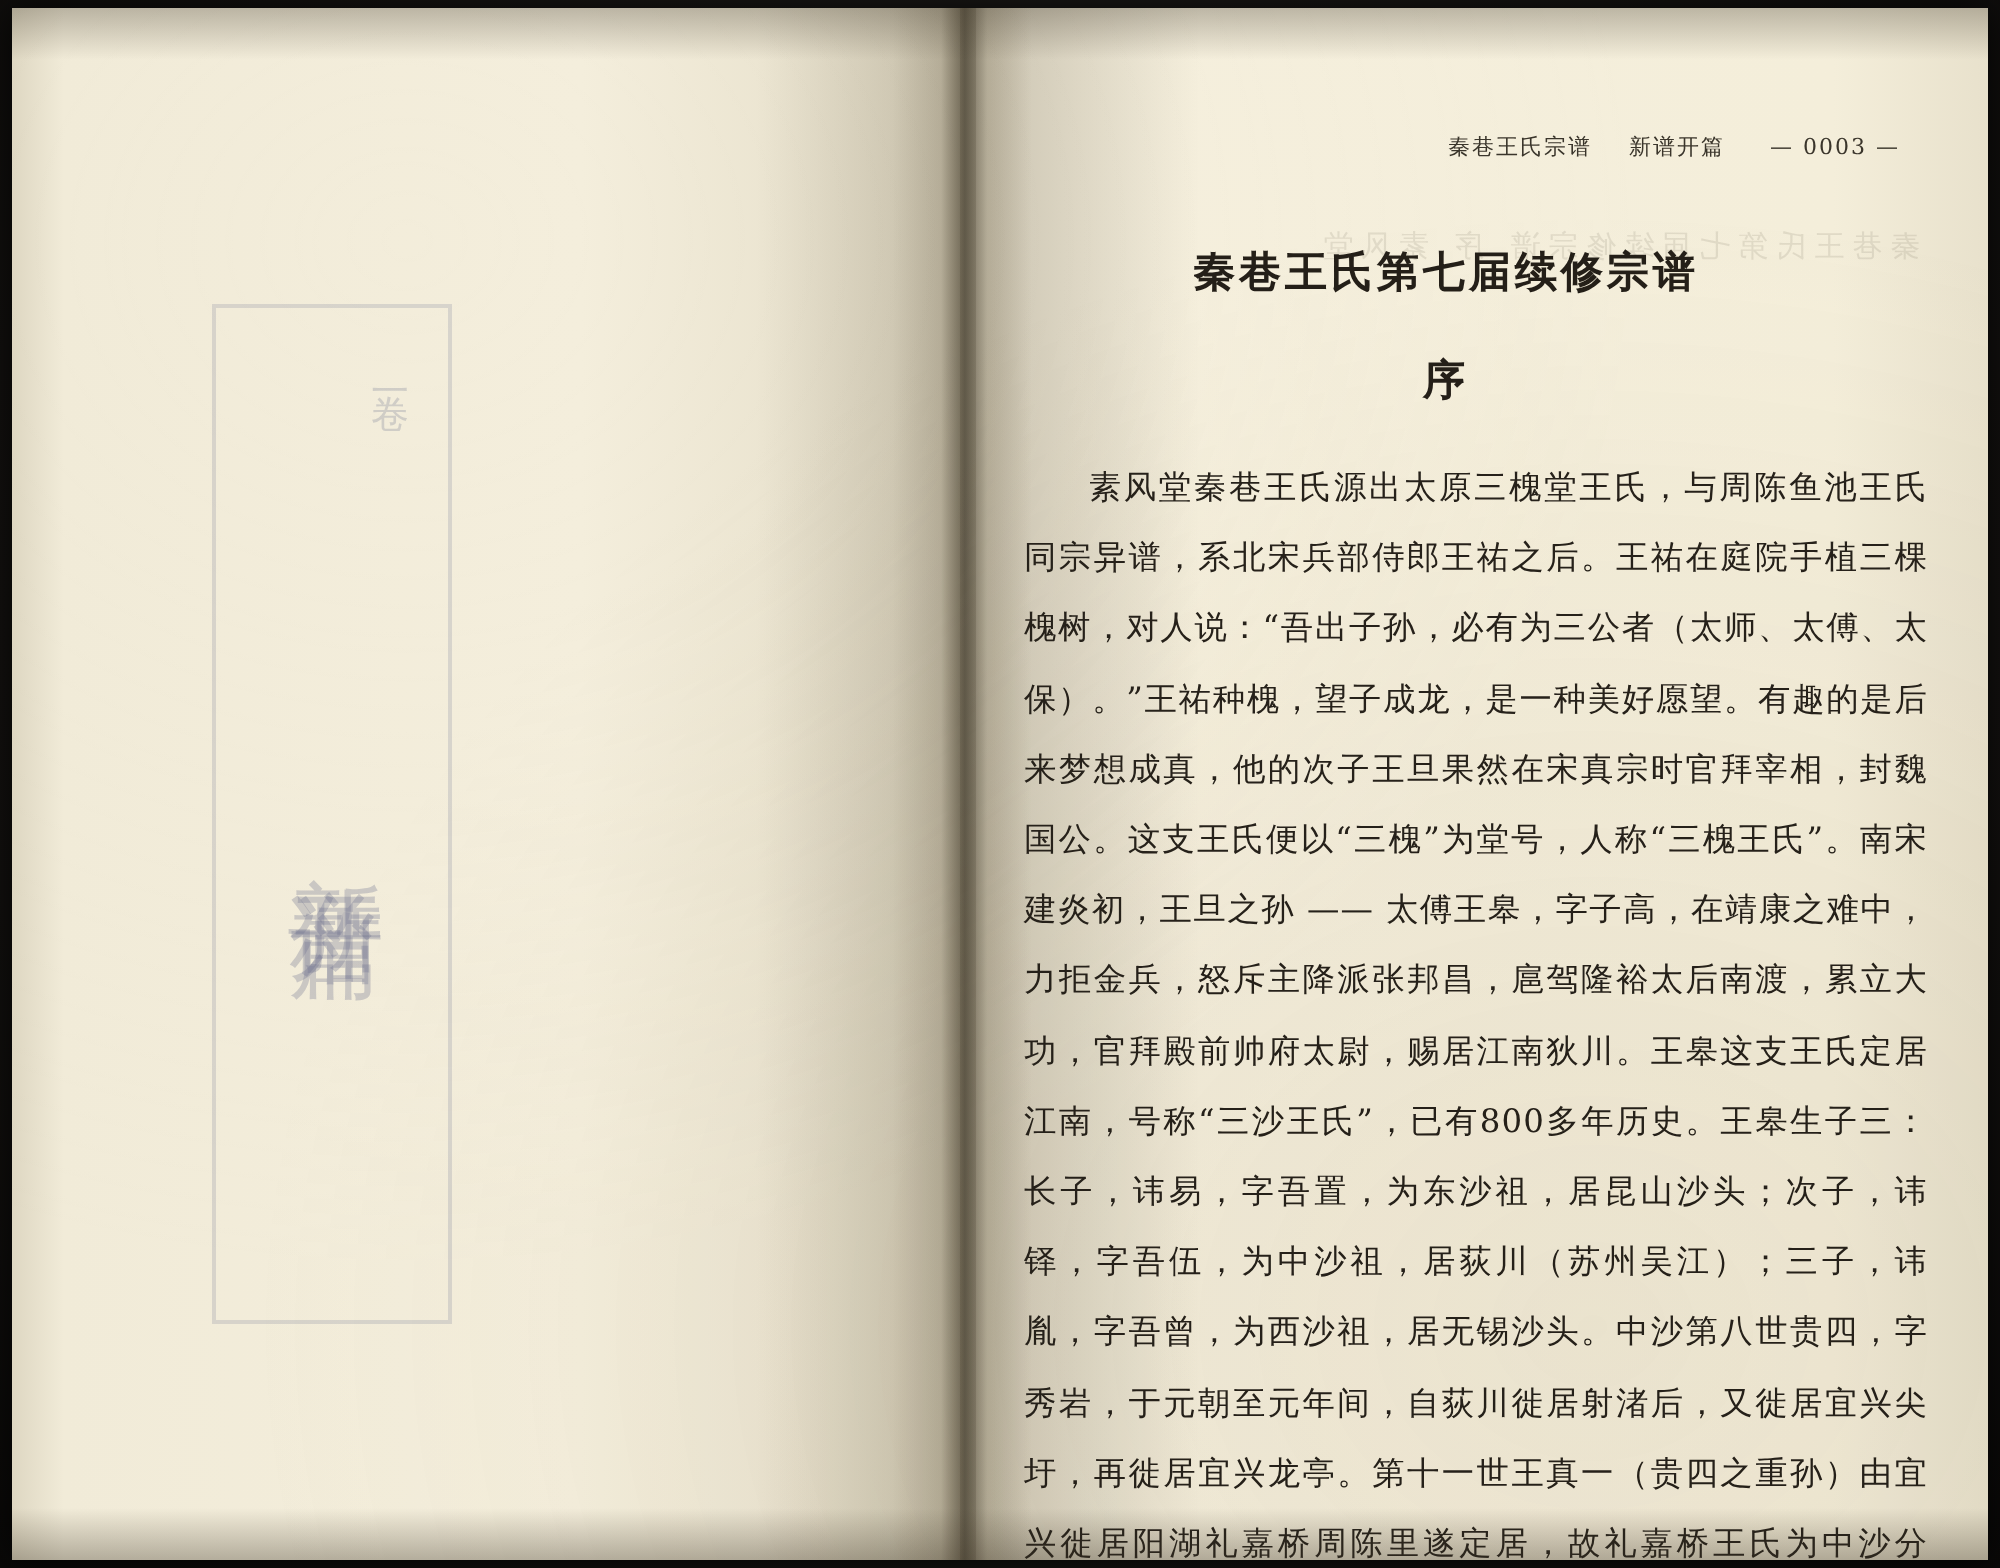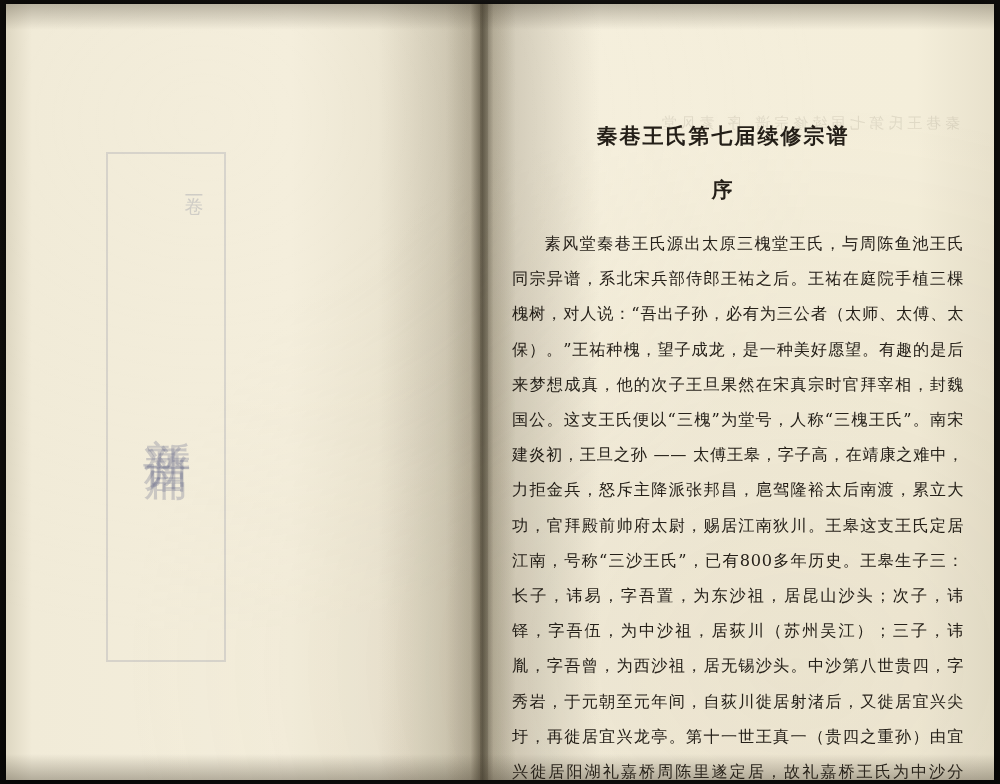--- a/index.html
+++ b/index.html
@@ -249,20 +249,25 @@
     </div>
 
     <div class="page-right"></div>
 
     <div class="curve-left"></div>
     <div class="curve-right"></div>
     <div class="gutter"></div>
 
     <div class="rp">
 
+      <div class="running-head">
+        <span>秦巷王氏宗谱</span>
+        <span style="margin-left:14px;">新谱开篇</span>
+        <span class="folio">— 0003 —</span>
+      </div>
 
       <div class="showthrough">秦巷王氏第七届续修宗谱 序 素风堂</div>
 
       <div class="doc-title">秦巷王氏第七届续修宗谱</div>
       <div class="doc-subtitle">序</div>
 
       <div class="body-text">素风堂秦巷王氏源出太原三槐堂王氏，与周陈鱼池王氏同宗异谱，系北宋兵部侍郎王祐之后。王祐在庭院手植三棵槐树，对人说：“吾出子孙，必有为三公者（太师、太傅、太保）。”王祐种槐，望子成龙，是一种美好愿望。有趣的是后来梦想成真，他的次子王旦果然在宋真宗时官拜宰相，封魏国公。这支王氏便以“三槐”为堂号，人称“三槐王氏”。南宋建炎初，王旦之孙 —— 太傅王皋，字子高，在靖康之难中，力拒金兵，怒斥主降派张邦昌，扈驾隆裕太后南渡，累立大功，官拜殿前帅府太尉，赐居江南狄川。王皋这支王氏定居江南，号称“三沙王氏”，已有800多年历史。王皋生子三：长子，讳易，字吾置，为东沙祖，居昆山沙头；次子，讳铎，字吾伍，为中沙祖，居荻川（苏州吴江）；三子，讳胤，字吾曾，为西沙祖，居无锡沙头。中沙第八世贵四，字秀岩，于元朝至元年间，自荻川徙居射渚后，又徙居宜兴尖圩，再徙居宜兴龙亭。第十一世王真一（贵四之重孙）由宜兴徙居阳湖礼嘉桥周陈里遂定居，故礼嘉桥王氏为中沙分支，真一为其始迁祖。真</div>
     </div>
 
     <div class="grain"></div>

